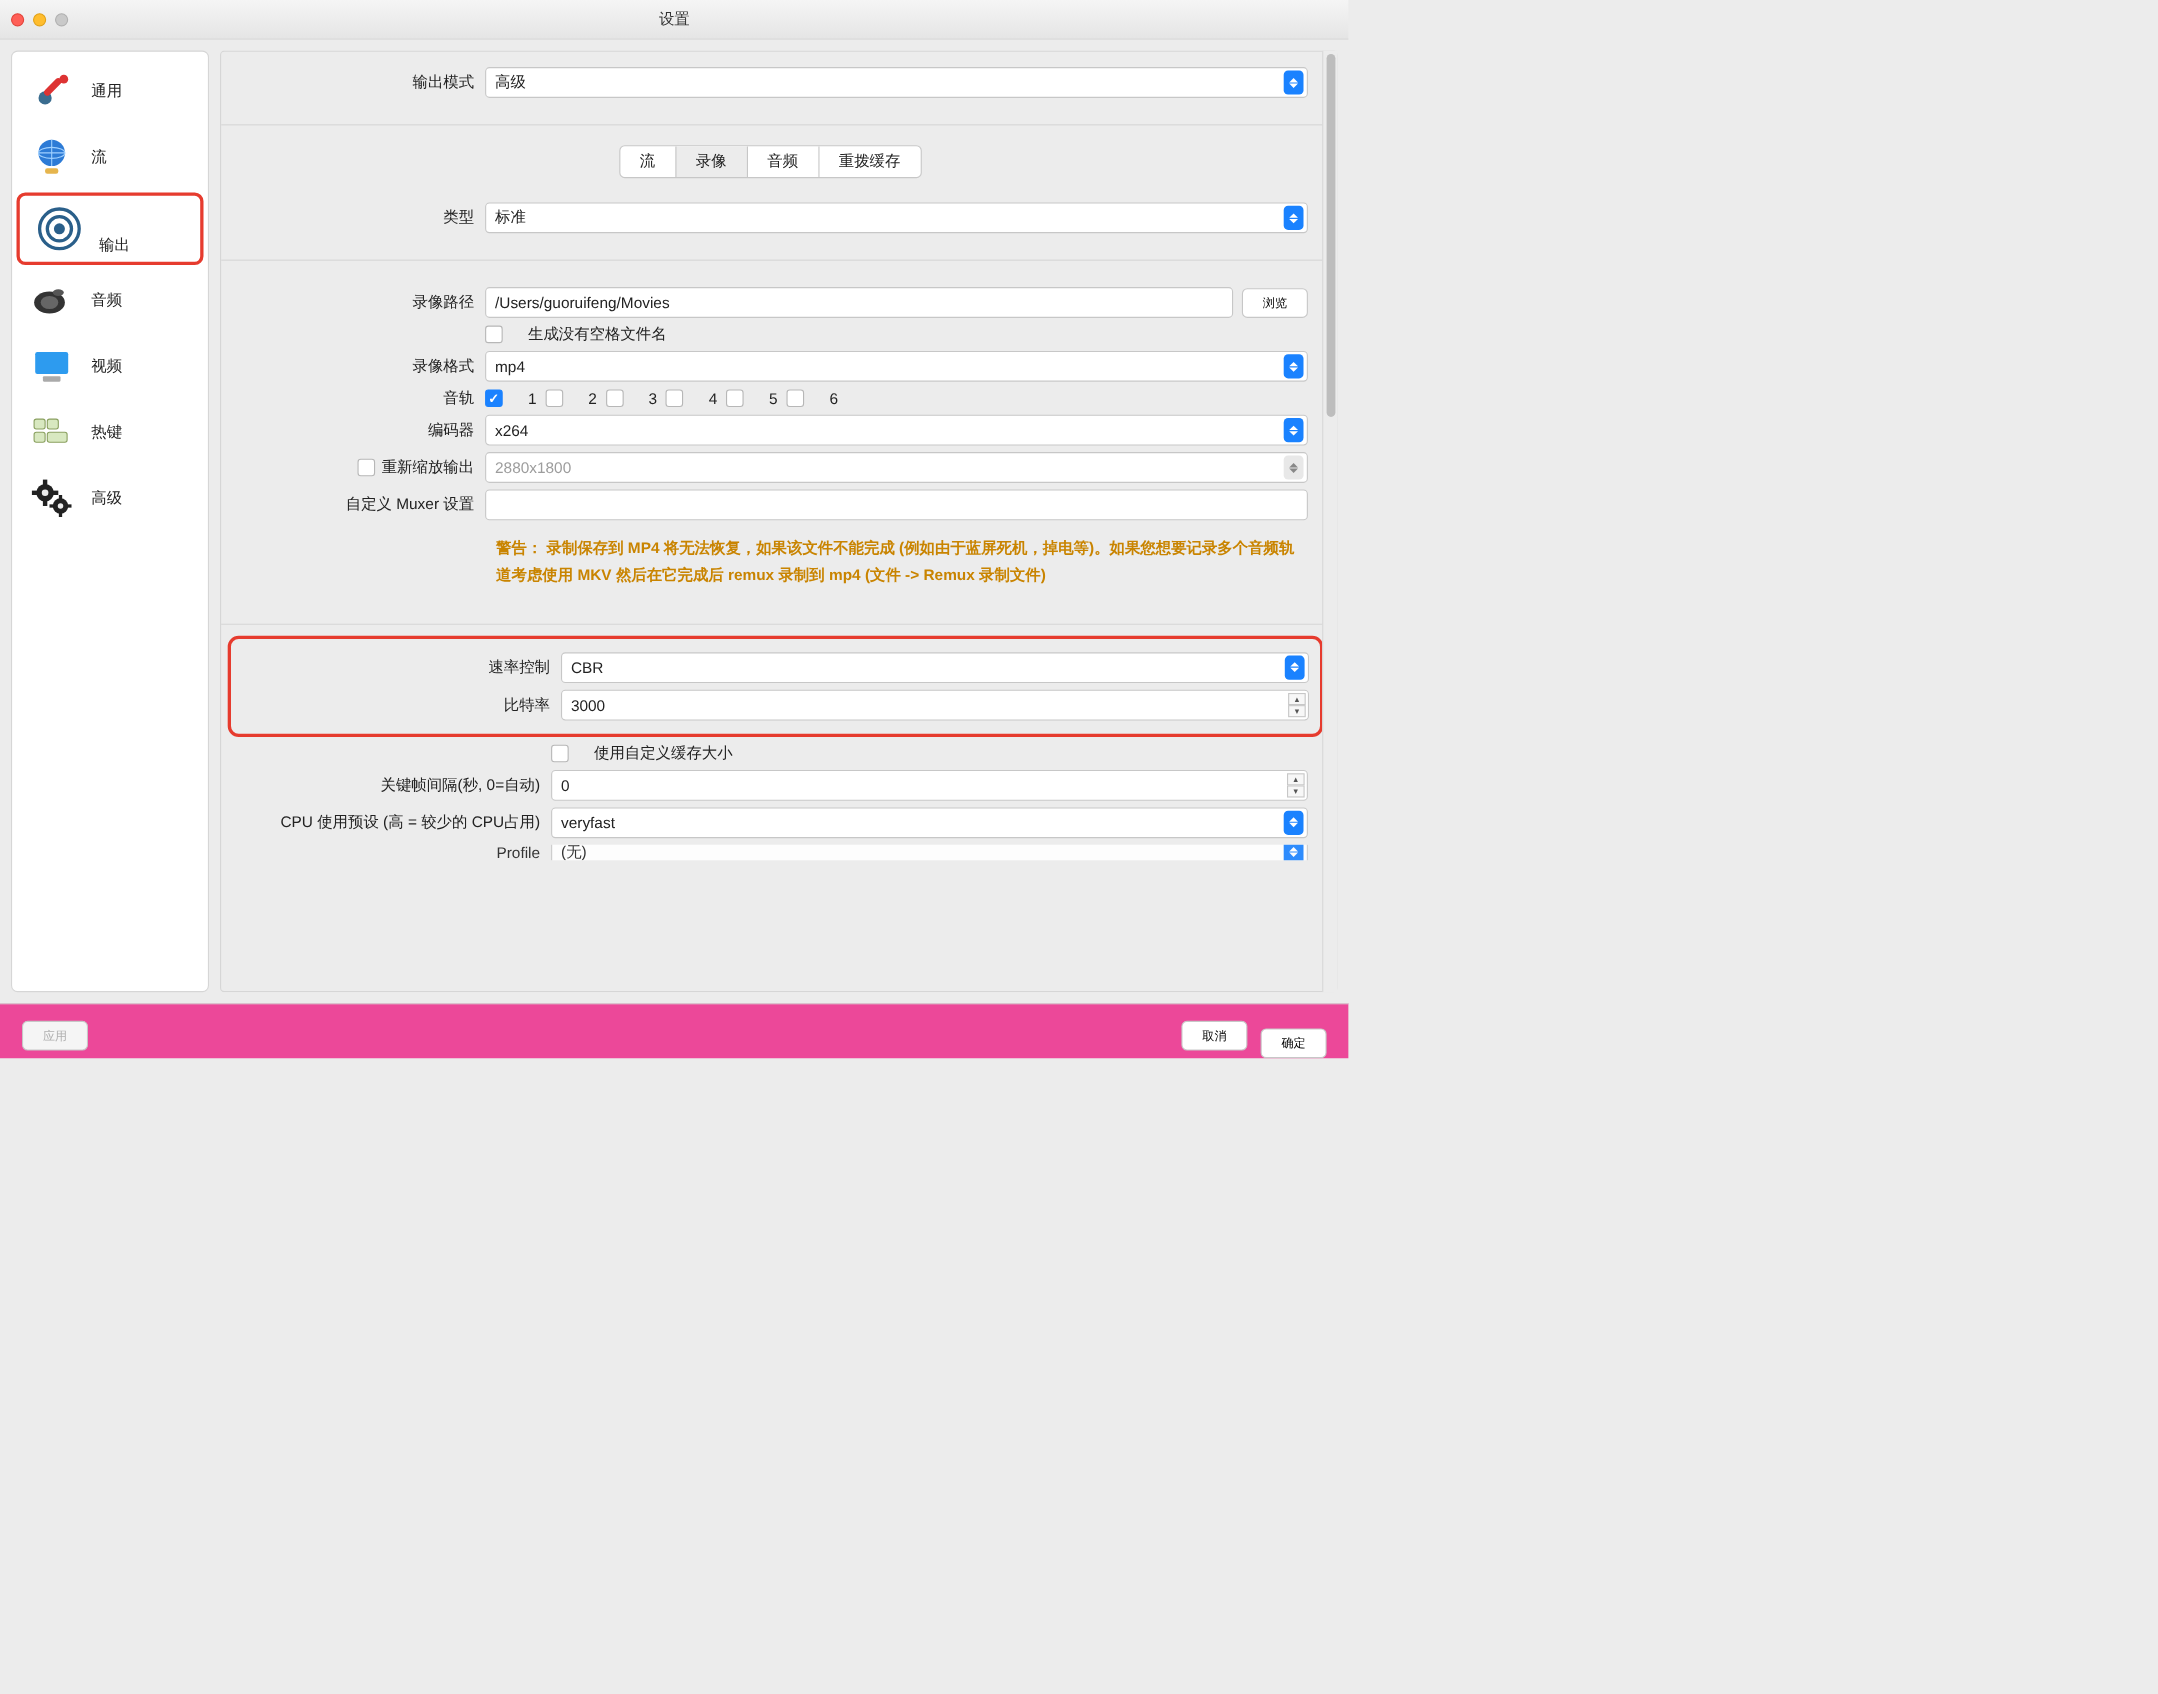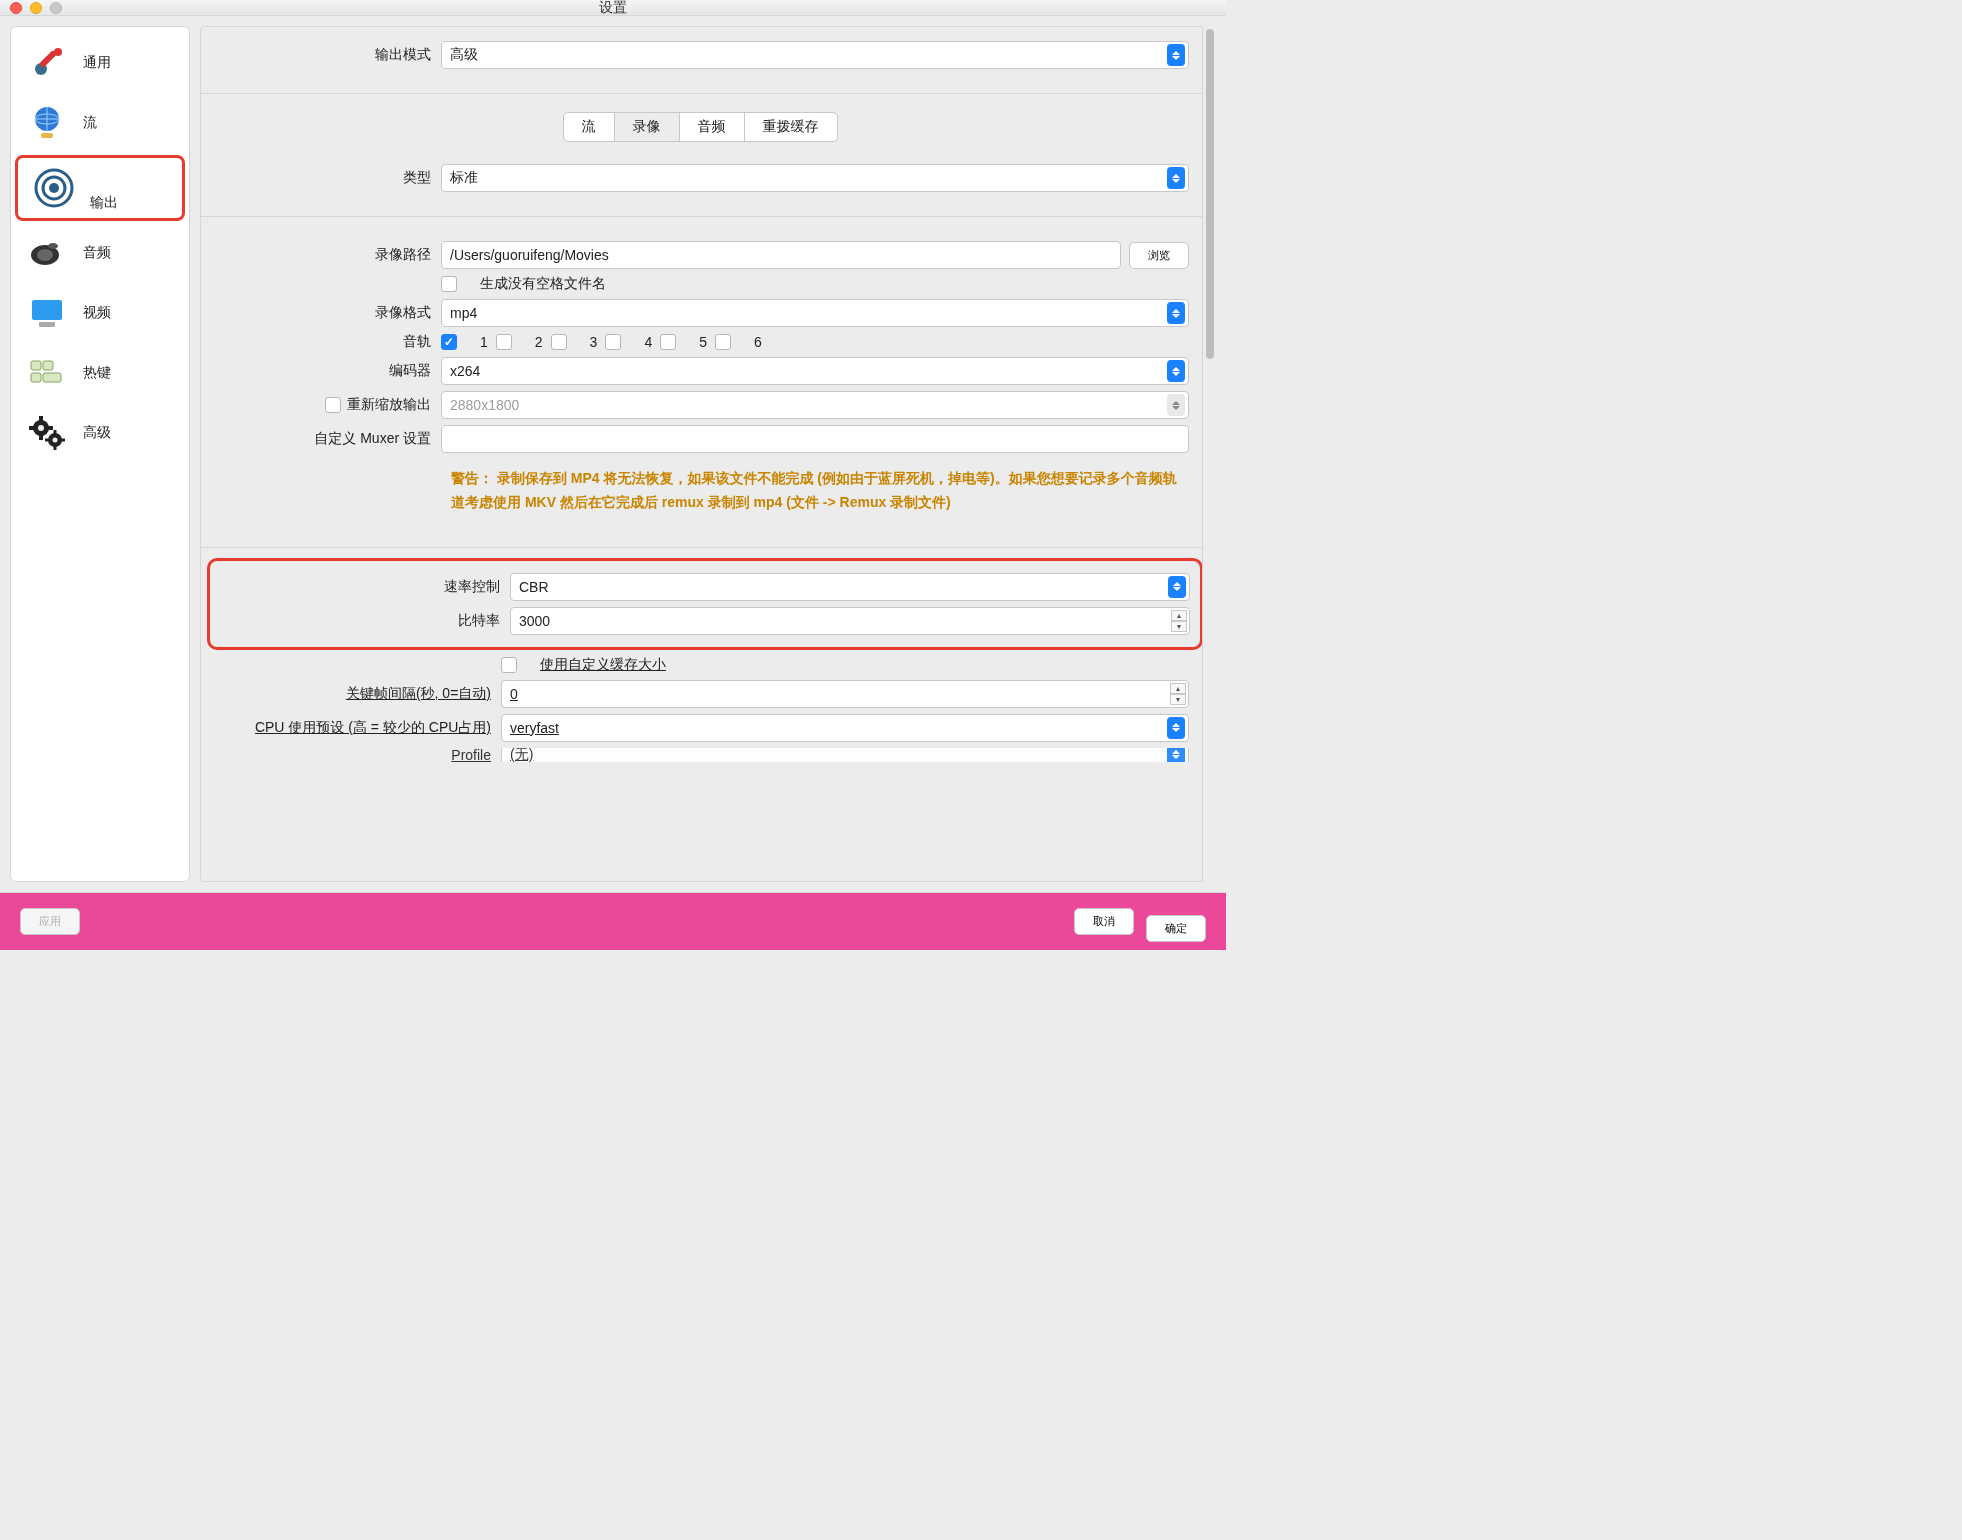--- a/index.html
+++ b/index.html
@@ -8,21 +8,21 @@
     font-size: 14px;
     background: #ececec;
     color: #222;
     width: 1226px;
     height: 962px;
     position: relative;
     overflow: hidden;
   }
   
   .titlebar {
-    height: 16px;
+    height: 36px;
     background: linear-gradient(#f5f5f5,#e5e5e5);
     border-bottom: 1px solid #d6d6d6;
     display: flex;
     align-items: center;
     padding: 0 10px;
     position: relative;
   }
   .traffic { display:flex; gap:8px; }
   .tl { width:12px; height:12px; border-radius:50%; }
   .tl.red{background:#ff5f57;border:1px solid #e24238;}
@@ -363,21 +363,21 @@
               <span>3000</span>
               <div class="spinner">
                   <span>▴</span>
                   <span>▾</span>
                 </div>
             </div>
           </div>
         </div>
       </div>
 
-      <div class="section" style="padding-top:0;text-decoration:underline;">
+      <div class="section" style="padding-top:0;">
         <div class="row">
           <div class="lab wide"></div>
           <div class="field">
             <label class="cblabel">
               <span class="checkbox"></span>
               <span>使用自定义缓存大小</span>
             </label>
           </div>
         </div>
         <div class="row">

